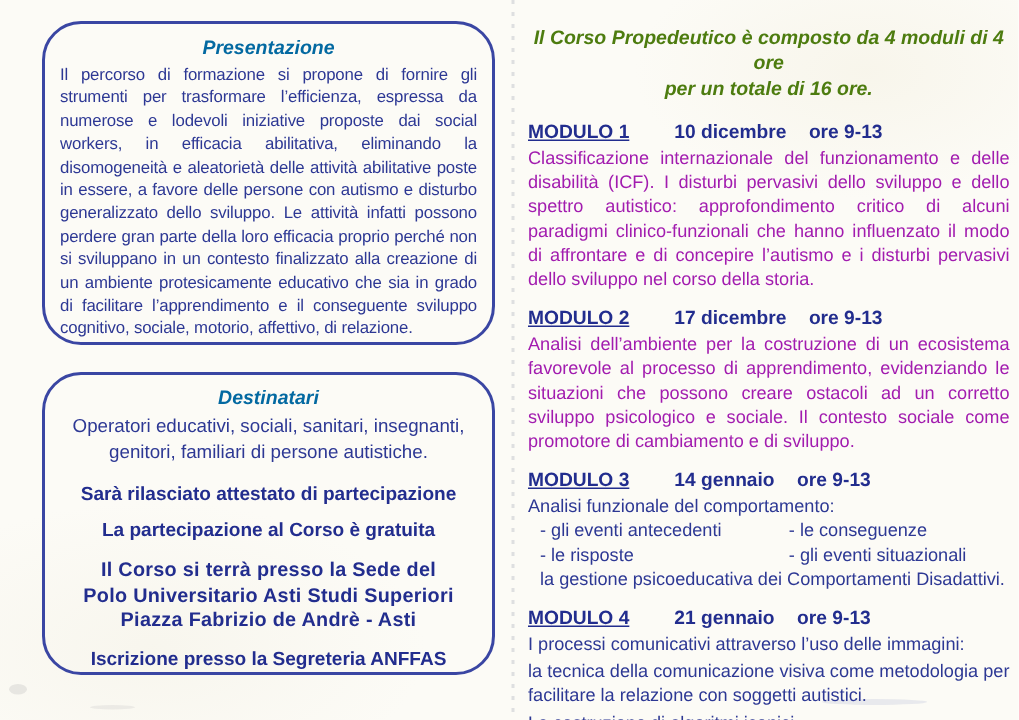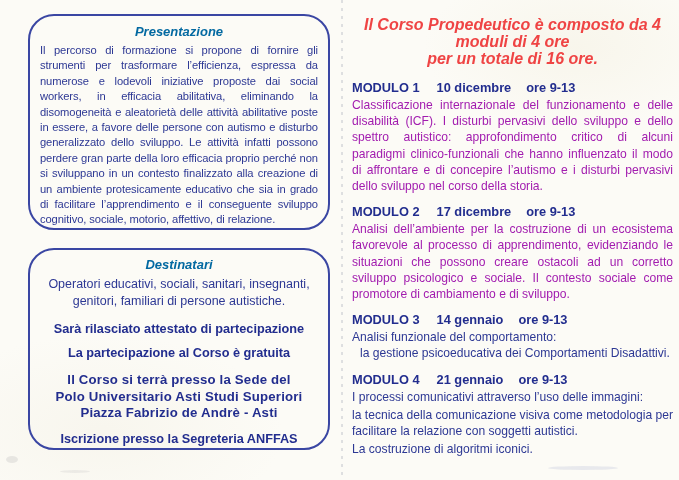--- a/index.html
+++ b/index.html
@@ -48,26 +48,26 @@
   }
 
   .dest-audience{font-size:12.5px;line-height:17px;margin-top:1px;}
   .dest-bold{font-weight:bold;font-size:12.7px;color:#222d8e;}
   .m-t10{margin-top:10px;} .m-t12{margin-top:12px;}
   .venue{font-weight:bold;font-size:13.2px;line-height:16.5px;letter-spacing:.2px;color:#222d8e;margin-top:12px;}
 
   .rightcol{position:absolute;left:352px;top:16px;width:321px;}
   .intro{
     text-align:center;font-weight:bold;font-style:italic;
-    font-size:16px;line-height:17px;color:#ef4444;
+    font-size:13px;line-height:17px;color:#4d7c0f;
   }
   .module{margin-top:10px;}
   .module.first{margin-top:13px;}
   .mod-head{font-weight:bold;font-size:12.8px;color:#222d8e;white-space:nowrap;}
-  .mod-head .mname{margin-right:17px;}
+  .mod-head .mname{margin-right:30px;text-decoration:underline;}
   .mod-head .mdate{margin-right:15px;}
   .mod-body{
     text-align:justify;font-size:12.1px;line-height:16.2px;
     margin-top:2px;color:#a21caf;
   }
   .mod-line{font-size:12.1px;line-height:16.2px;margin-top:2px;}
   .two-col{
     display:grid;grid-template-columns:53% 47%;
     font-size:12.1px;line-height:16.2px;padding-left:8px;
   }
@@ -124,20 +124,26 @@
         <span class="mname">MODULO 2</span><span class="mdate">17 dicembre</span><span>ore 9-13</span>
       </div>
       <div class="mod-body">Analisi dell’ambiente per la costruzione di un ecosistema favorevole al processo di apprendimento, evidenziando le situazioni che possono creare ostacoli ad un corretto sviluppo psicologico e sociale. Il contesto sociale come promotore di cambiamento e di sviluppo.</div>
     </div>
 
     <div class="module">
       <div class="mod-head">
         <span class="mname">MODULO 3</span><span class="mdate">14 gennaio</span><span>ore 9-13</span>
       </div>
       <div class="mod-line">Analisi funzionale del comportamento:</div>
+      <div class="two-col">
+        <span>- gli eventi antecedenti</span>
+        <span>- le conseguenze</span>
+        <span>- le risposte</span>
+        <span>- gli eventi situazionali</span>
+      </div>
       <div class="m3-outro">la gestione psicoeducativa dei Comportamenti Disadattivi.</div>
     </div>
 
     <div class="module">
       <div class="mod-head">
         <span class="mname">MODULO 4</span><span class="mdate">21 gennaio</span><span>ore 9-13</span>
       </div>
       <div class="mod-line">I processi comunicativi attraverso l’uso delle immagini:</div>
       <div class="mod-line just">la tecnica della comunicazione visiva come metodologia per facilitare la relazione con soggetti autistici.</div>
       <div class="mod-line">La costruzione di algoritmi iconici.</div>

